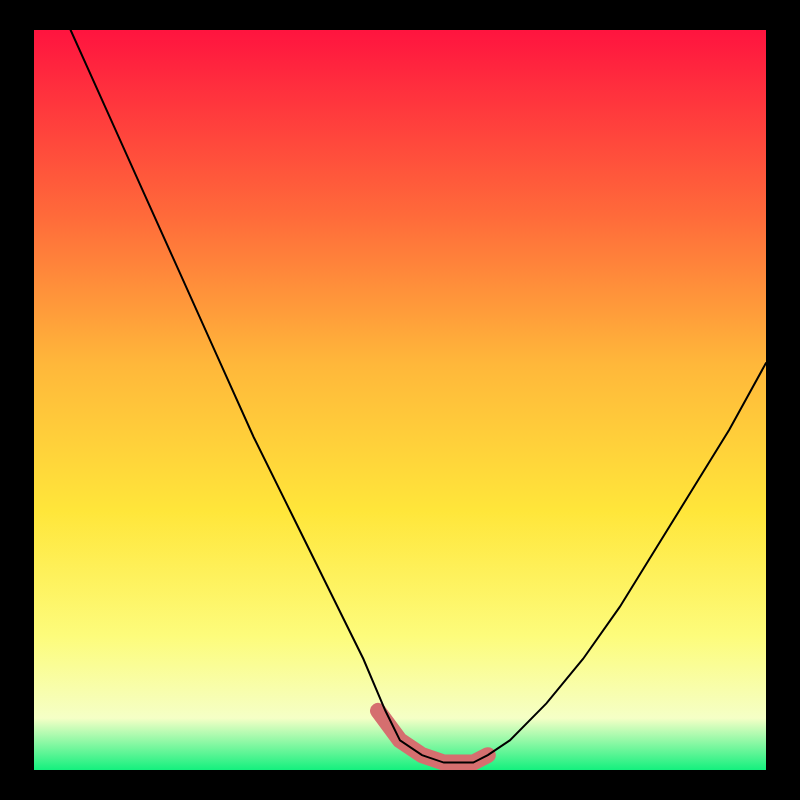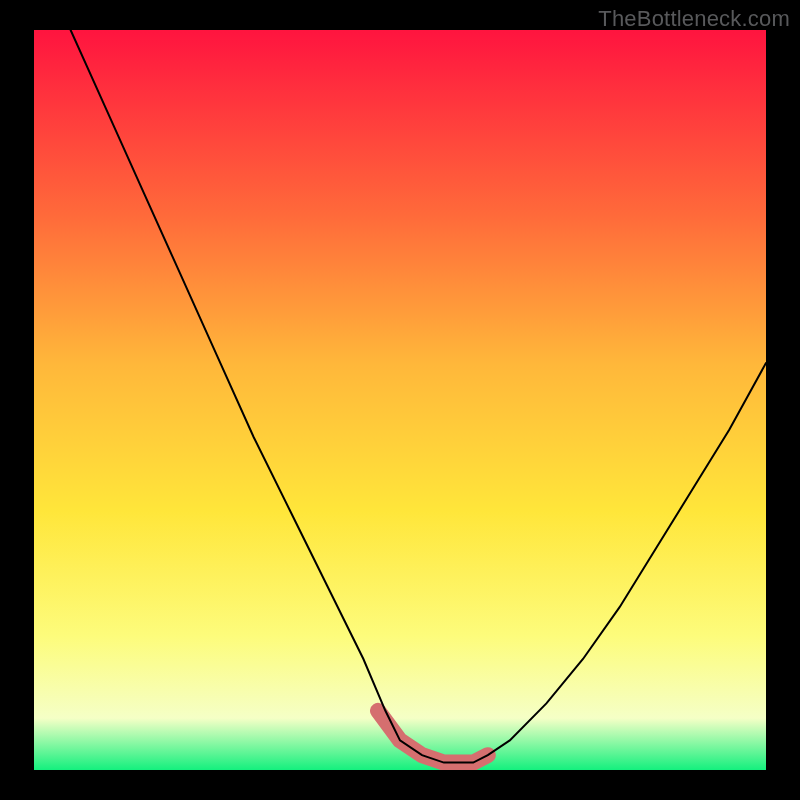--- a/index.html
+++ b/index.html
@@ -32,21 +32,20 @@
     width: 732px;
     height: 740px;
     display: block;
   }
   
 </style>
 </head>
 <body>
 
 <div class="frame">
-  <div class="watermark">TheBottleneck.com</div>
 
   <svg class="plot" viewBox="0 0 732 740" preserveAspectRatio="none">
     <defs>
       <linearGradient id="bg-grad" x1="0" y1="0" x2="0" y2="1">
         <stop id="g0" offset="0%" stop-color="#ff143f"></stop>
         <stop id="g1" offset="25%" stop-color="#ff6a3a"></stop>
         <stop id="g2" offset="45%" stop-color="#ffb73a"></stop>
         <stop id="g3" offset="65%" stop-color="#ffe63a"></stop>
         <stop id="g4" offset="82%" stop-color="#fdfc7c"></stop>
         <stop id="g5" offset="93%" stop-color="#f5ffc6"></stop>

